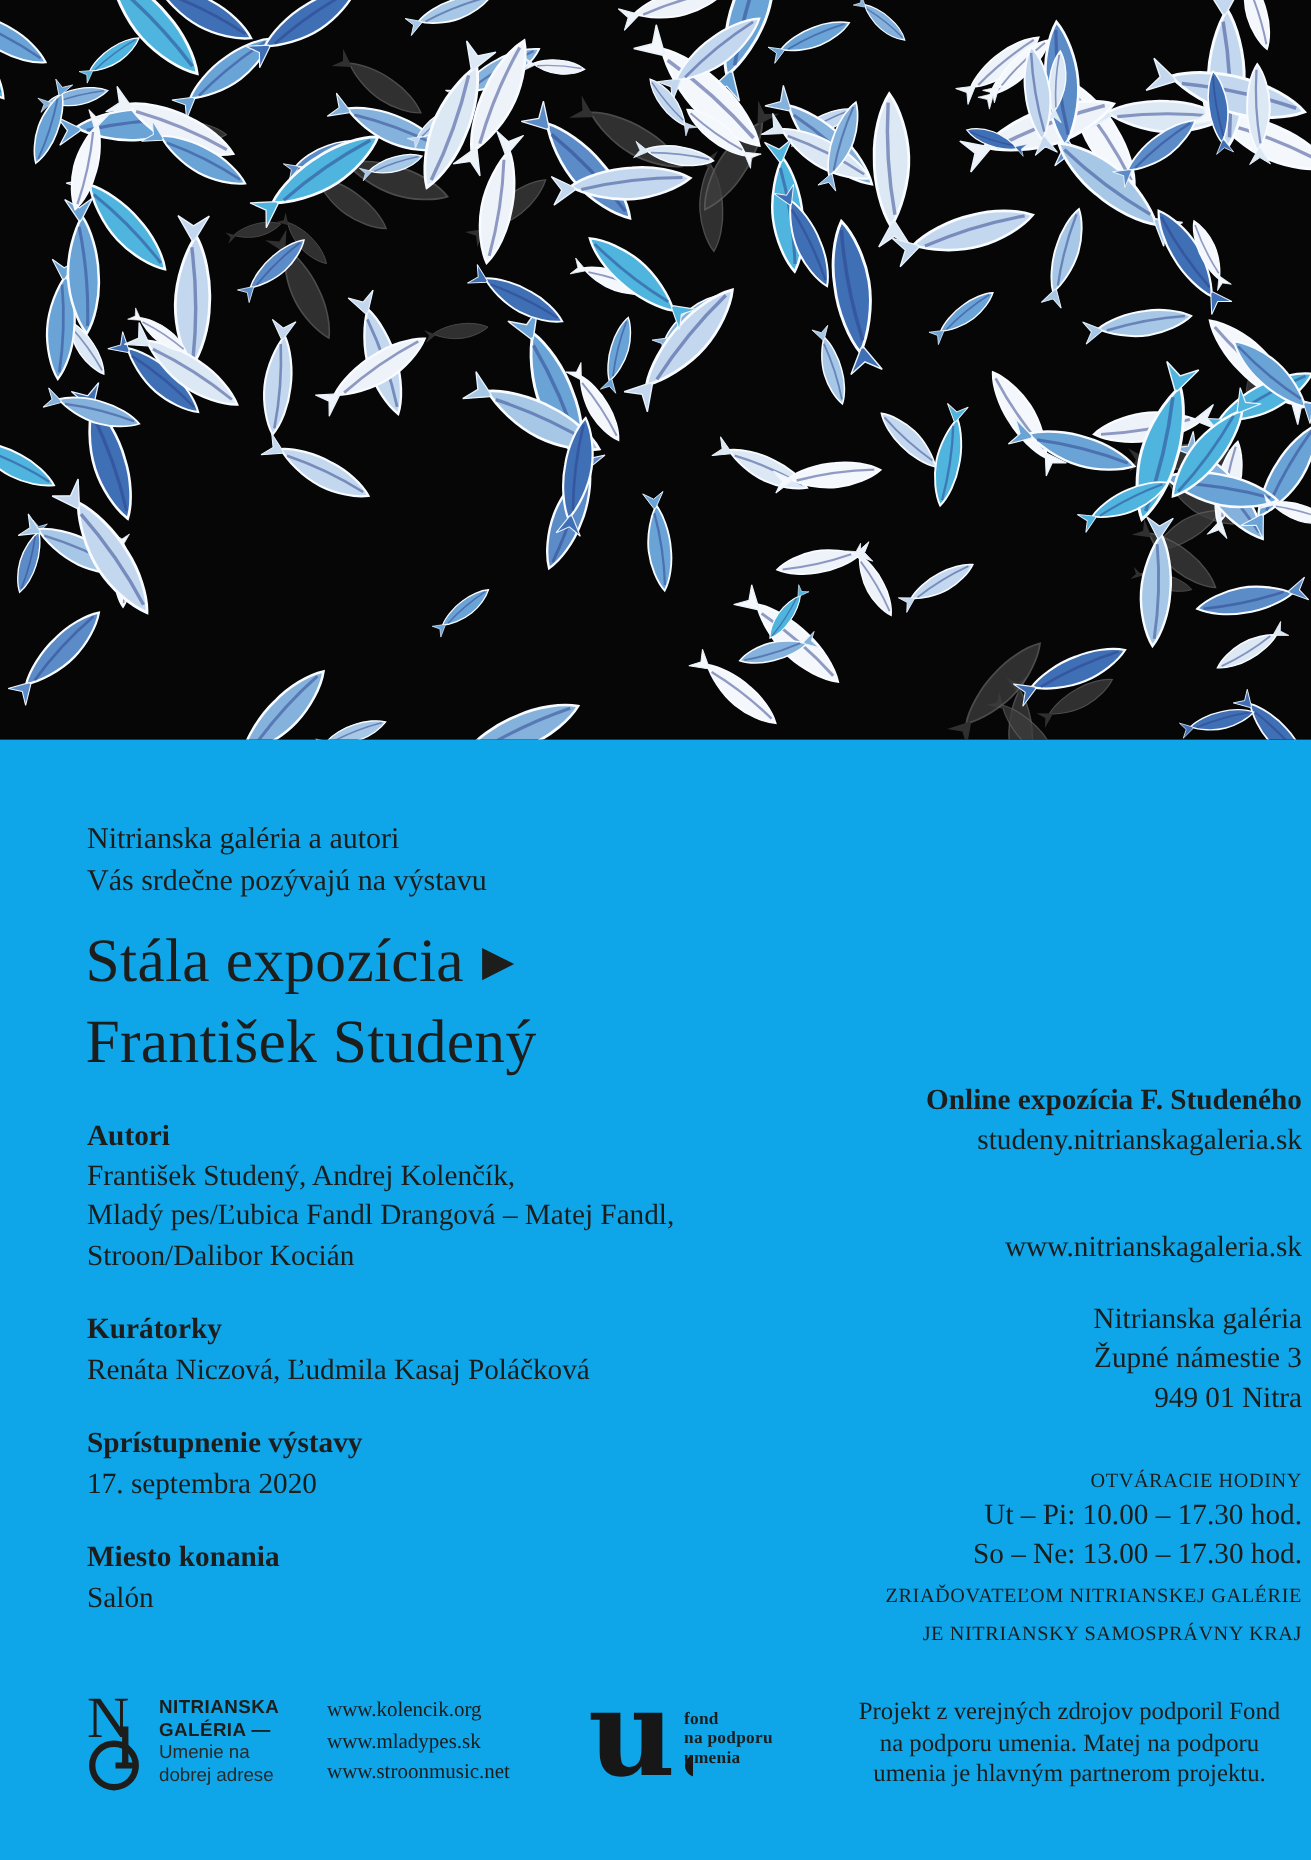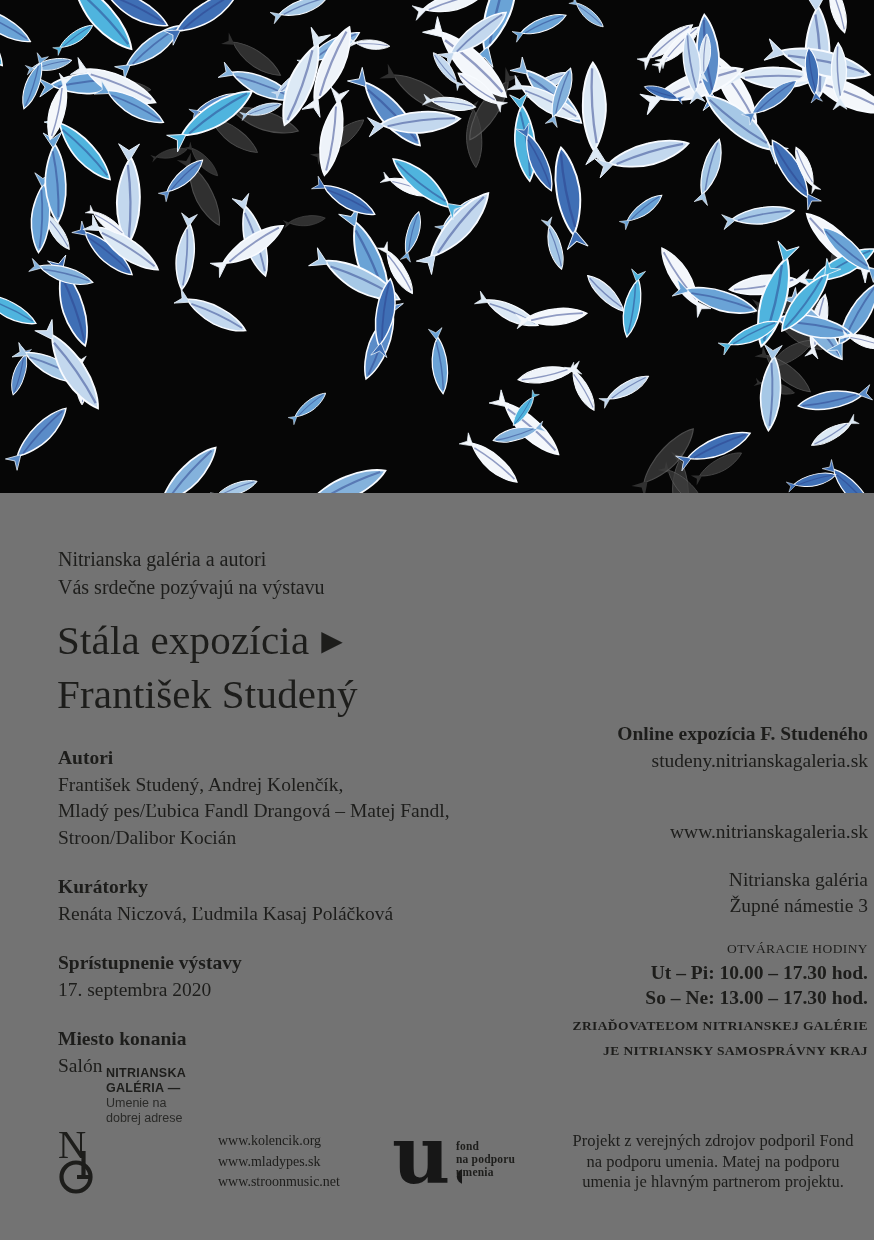--- a/index.html
+++ b/index.html
@@ -1,19 +1,19 @@
 <!DOCTYPE html>
 <html><head>
 <meta charset="utf-8">
 <style>
   * { margin:0; padding:0; box-sizing:border-box; }
   html,body { background:#e8e8e8; }
   .page {
     position:relative; width:874px; height:1240px; margin:0 auto;
-    background:#737373; overflow:hidden;
+    background:#0ea5e9; overflow:hidden;
     font-family:"Liberation Serif","DejaVu Serif",serif;
     color:#1d1d1b;
   }
   .hero { position:absolute; left:0; top:0; width:874px; height:493px; background:#060606; }
   .hero svg { display:block; }
 
   .intro { position:absolute; left:58px; top:546px; font-size:20px; line-height:27.5px; }
 
   .title {
     position:absolute; left:57px; top:616px;
@@ -25,30 +25,30 @@
   }
 
   .left-col { position:absolute; left:58px; top:745px; width:470px; font-size:19.5px; line-height:26.5px; }
   .detail { margin-bottom:23px; }
   .detail h2 { font-size:19.5px; line-height:26.5px; font-weight:700; }
 
   .right-col { position:absolute; left:558px; top:721px; width:310px; font-size:19.5px; line-height:26.5px;text-align:right; }
   .b { font-weight:700; }
   .mt28 { margin-top:45px; }
   .mt21 { margin-top:21px; }
-  .mt20 { margin-top:20px; }
-  .mt2  { margin-top:2px;font-weight:bold; }
+  .mt20 { margin-top:32px; }
+  .mt2  { margin-top:2px; }
   .caps { font-size:13.5px; line-height:18px; letter-spacing:0.4px; }
   .founder { font-size:13.5px; line-height:25px; letter-spacing:0.4px; }
   .hours-line { line-height:25.5px; }
   .url { text-decoration:none; color:inherit; cursor:pointer; display:inline-block; }
 
   .ng-logo { position:absolute; left:57px; top:1128px; width:40px; height:68px; }
   .ng-text {
-    position:absolute; left:106px; top:1066px;
+    position:absolute; left:106px; top:1131px;
     font-family:"Liberation Sans","DejaVu Sans",sans-serif;
     font-size:12.5px; line-height:15px; color:#2a2a28;
   }
   .ng-text .bold { font-weight:700; letter-spacing:0.3px; color:#1d1d1b; }
 
   .links { position:absolute; left:218px; top:1131px; font-size:14px; line-height:20.7px; }
   .links .url { display:block; }
 
   .fund-mark { position:absolute; left:392px; top:1128px; width:70px; height:64px; }
   .fund-text { position:absolute; left:456px; top:1140px; font-size:11.5px; line-height:12.8px; font-weight:700; letter-spacing:0.2px; }
@@ -867,20 +867,21 @@
 
   <div class="right-col">
     <div class="b">Online expozícia F. Studeného</div>
     <a class="url">studeny.nitrianskagaleria.sk</a>
     <div class="mt28">
       <a class="url">www.nitrianskagaleria.sk</a>
     </div>
     <div class="mt21">
       <div>Nitrianska galéria</div>
       <div>Župné námestie 3</div>
+      <div>949 01 Nitra</div>
     </div>
     <div class="caps mt20">OTVÁRACIE HODINY</div>
     <div class="mt2">
       <div class="hours-line">Ut – Pi: 10.00 – 17.30 hod.</div>
       <div class="hours-line">So – Ne: 13.00 – 17.30 hod.</div>
     </div>
     <div class="mt2">
       <div class="founder">ZRIAĎOVATEĽOM NITRIANSKEJ GALÉRIE</div>
       <div class="founder">JE NITRIANSKY SAMOSPRÁVNY KRAJ</div>
     </div>

